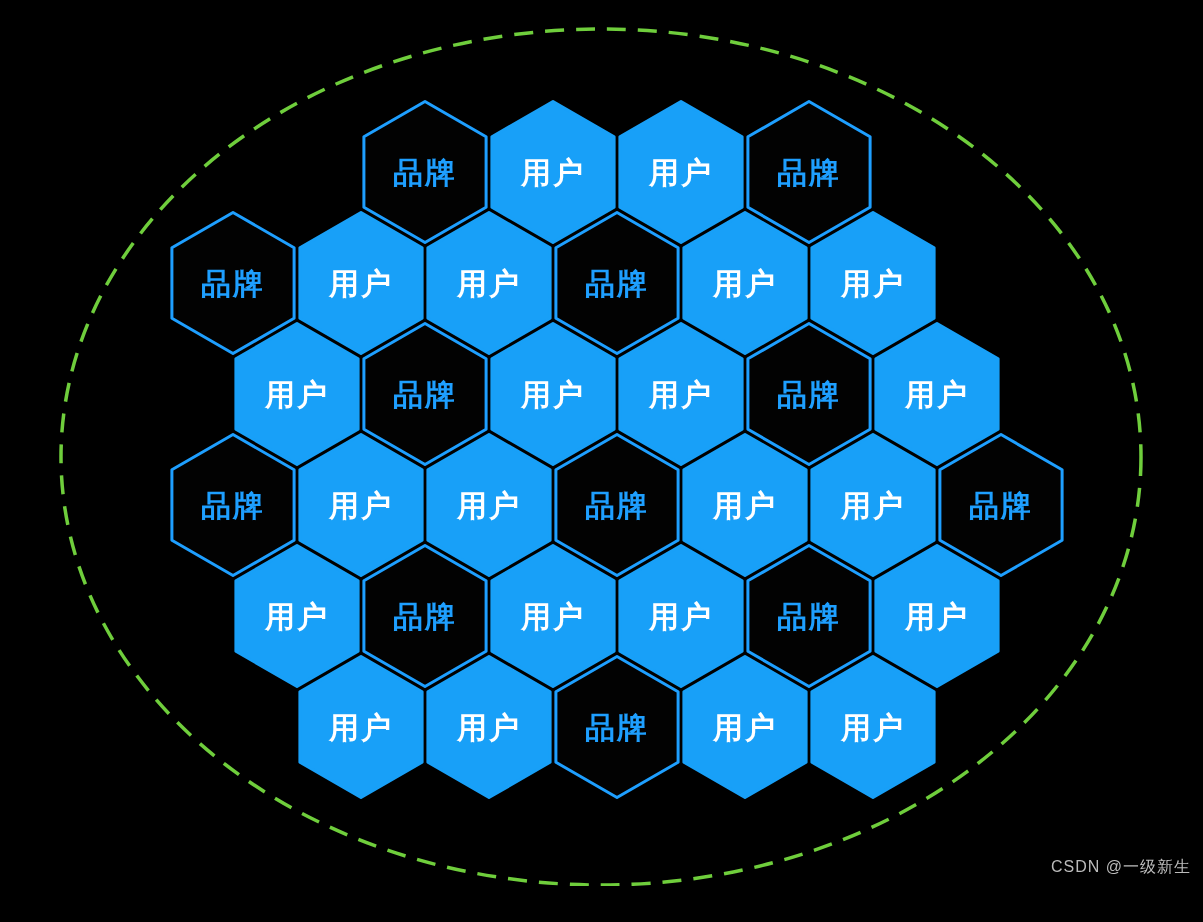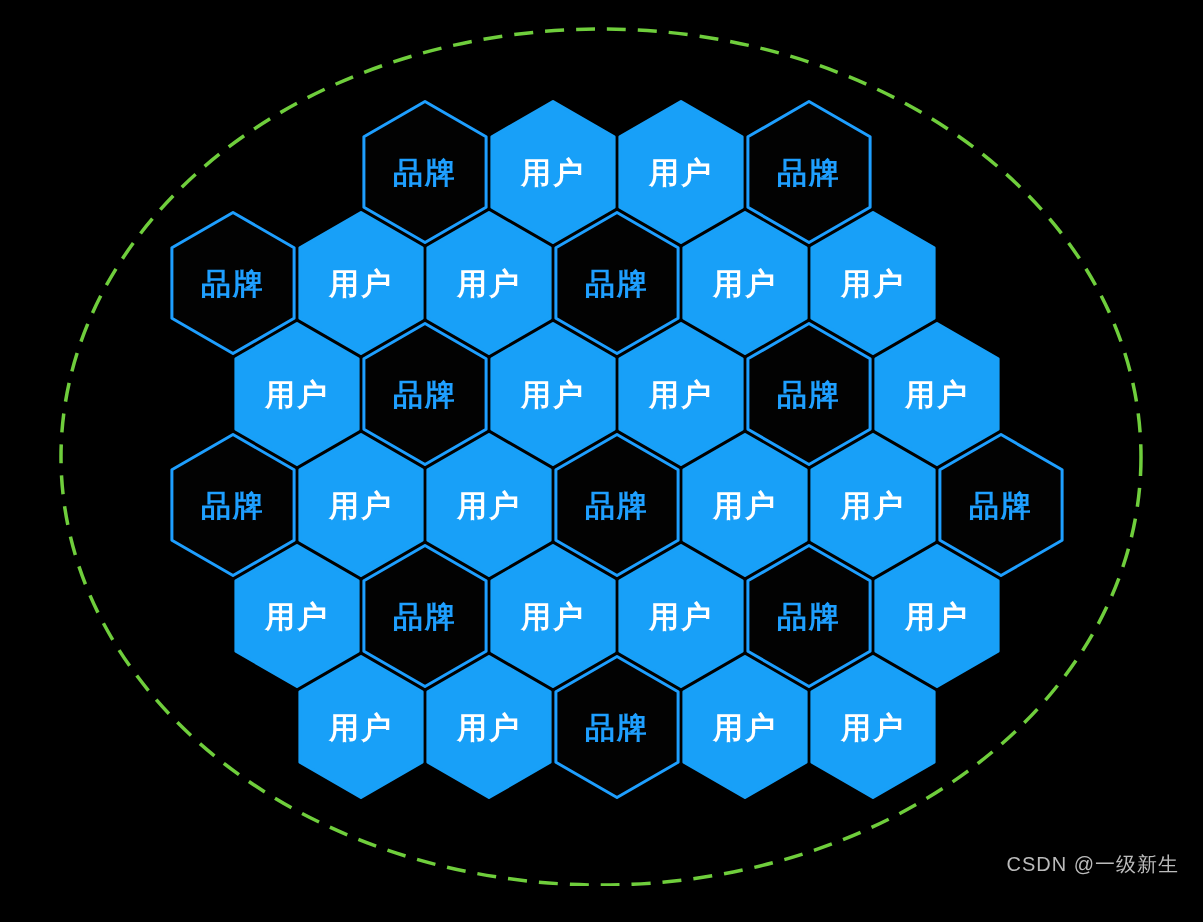--- a/index.html
+++ b/index.html
@@ -13,24 +13,24 @@
   .stage svg{position:absolute;left:0;top:0;}
   text.hex-label{
     font-family:"DejaVu Sans", sans-serif;
     font-weight:bold;
     font-size:30px;
     text-anchor:middle;
     letter-spacing:2px;
   }
   .watermark{
     position:absolute;
-    right:24px;
+    right:12px;
     bottom:8px;
     font-family:"Liberation Sans", sans-serif;
-    font-size:20px;
+    font-size:16px;
     letter-spacing:1px;
   }
 </style>
 </head>
 <body>
 
 <div class="stage" style="background: rgb(0, 0, 0);">
   <svg id="diagram-svg" width="1203" height="922" viewBox="0 0 1203 922">
       <ellipse cx="601" cy="457" rx="540" ry="428" fill="none" stroke="#6FCE3C" stroke-width="3.5" stroke-dasharray="19 12"></ellipse>
       <g>

